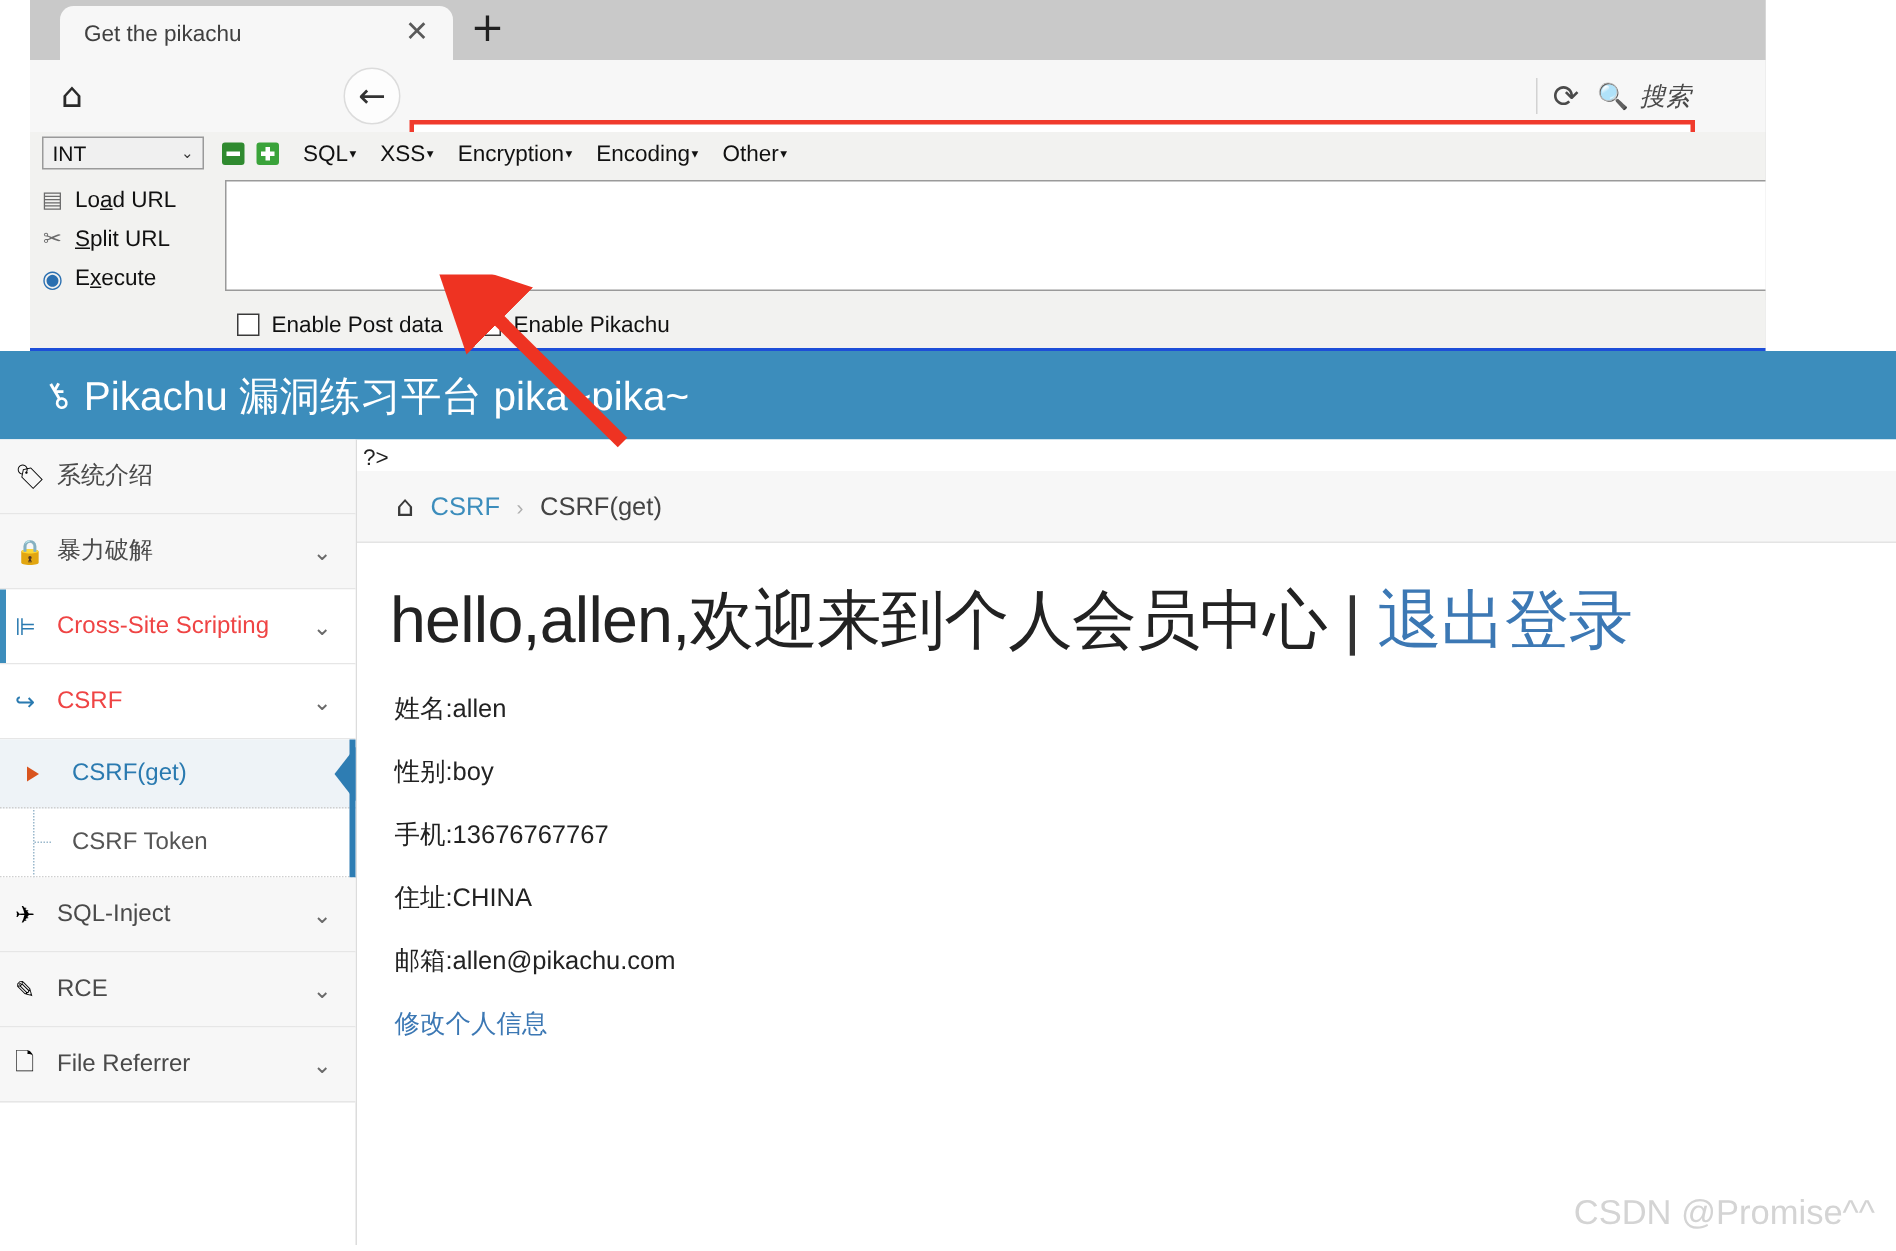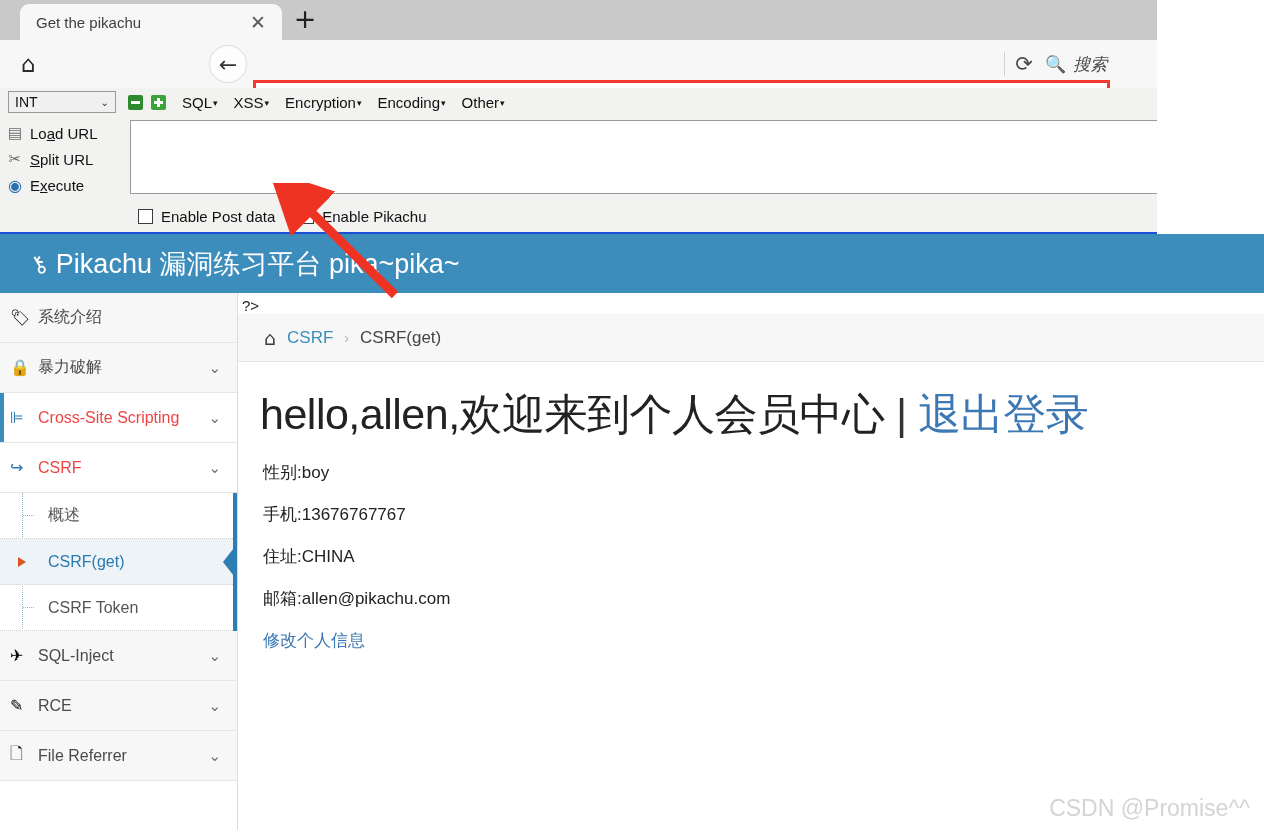--- a/index.html
+++ b/index.html
@@ -4,21 +4,21 @@
 <style>
   * { box-sizing: border-box; margin: 0; padding: 0; }
   html, body {
     width: 1264px; height: 834px;
     font-family: "Liberation Sans", "DejaVu Sans", sans-serif;
     background: #ffffff;
     overflow: hidden;
   }
 
   
-  .browser-chrome { width: 1157px; background: #c9c9c9; position: relative; }
+  .browser-chrome { width: 1157px; background: #c9c9c9; position: relative; margin-left: 20px; }
 
   .tabstrip { height: 40px; position: relative; background: #c9c9c9; }
   .tab {
     position: absolute; left: 20px; top: 4px;
     width: 262px; height: 36px;
     background: #f7f7f7;
     border-radius: 9px 9px 0 0;
     display: flex; align-items: center;
   }
   .tab-title {
@@ -389,24 +389,20 @@
       <span class="chev">⌄</span>
     </div>
 
     <div class="side-item white blue">
       <span class="s-ico">↪</span>
       <span class="s-txt">CSRF</span>
       <span class="chev">⌄</span>
     </div>
 
     <div class="submenu">
-      <div class="sub-item">
-        <span class="dash"></span>
-        <span class="s-txt">概述</span>
-      </div>
       <div class="sub-item active">
         <span class="bullet"></span>
         <span class="s-txt">CSRF(get)</span>
         <span class="pointer"></span>
       </div>
       <div class="sub-item">
         <span class="dash"></span>
         <span class="s-txt">CSRF Token</span>
       </div>
     </div>
@@ -441,20 +437,21 @@
     </div>
 
     <div class="main-pad">
       <div class="welcome">
         <span>hello,allen,欢迎来到个人会员中心</span>
         <span class="bar">|</span>
         <span class="logout">退出登录</span>
       </div>
 
       <div class="profile">
+        <p>姓名:allen</p>
         <p>性别:boy</p>
         <p>手机:13676767767</p>
         <p>住址:CHINA</p>
         <p>邮箱:allen@pikachu.com</p>
         <a class="edit">修改个人信息</a>
       </div>
     </div>
 
     <div class="watermark">CSDN @Promise^^</div>
   </div>

